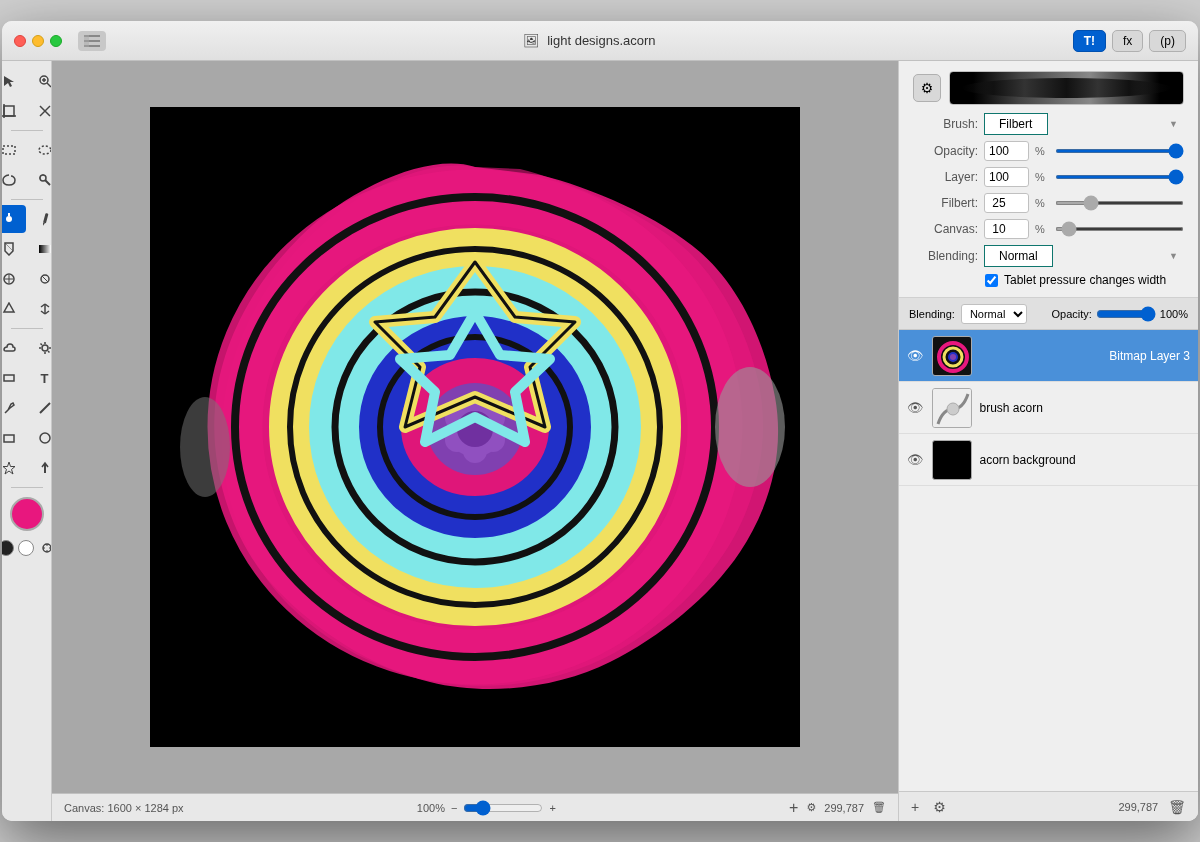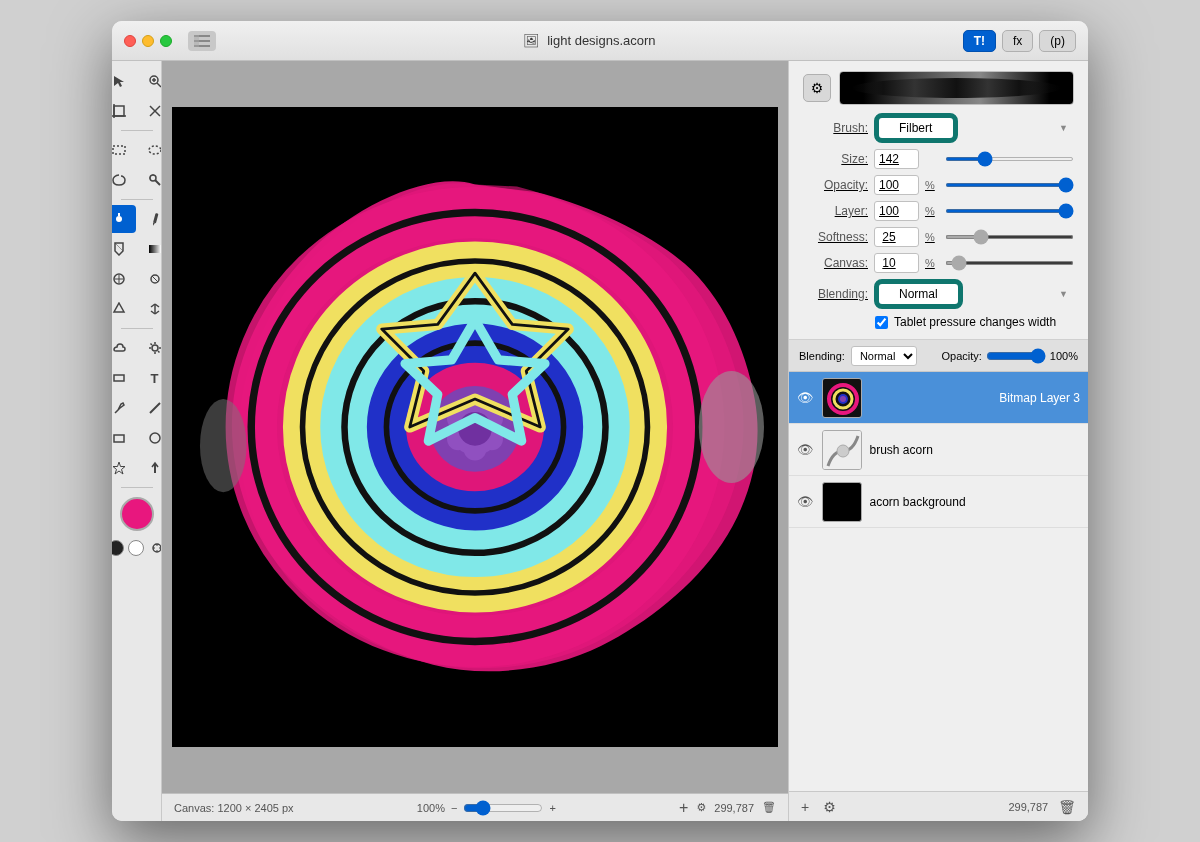--- a/index.html
+++ b/index.html
@@ -6,21 +6,21 @@
     body {
       background: #d0d0d0;
       font-family: -apple-system, BlinkMacSystemFont, "Helvetica Neue", Arial, sans-serif;
       font-size: 12px;
       display: flex;
       justify-content: center;
       align-items: center;
       min-height: 100vh;
     }
     .window {
-      width: 976px;
+      width: 1196px;
       height: 800px;
       background: #ececec;
       border-radius: 10px;
       box-shadow: 0 20px 60px rgba(0,0,0,0.5);
       display: flex;
       flex-direction: column;
       overflow: hidden;
     }
     
     .titlebar {
@@ -227,21 +227,20 @@
       display: flex;
       align-items: center;
       justify-content: center;
       overflow: hidden;
     }
     .setting-row {
       display: flex;
       align-items: center;
       margin-bottom: 6px;
       gap: 6px;
-      text-decoration: underline;
     }
     .setting-label {
       width: 65px;
       text-align: right;
       color: #555;
       font-size: 12px;
       flex-shrink: 0;
     }
     .setting-input {
       width: 45px;
@@ -262,23 +261,23 @@
       accent-color: #0060d0;
       height: 4px;
     }
     .brush-select-row {
       display: flex;
       align-items: center;
       margin-bottom: 6px;
     }
     .brush-select {
       flex: 1;
-      padding: 3px 20px;
-      border: 5px solid #0f766e;
-      border-radius: 8px;
+      padding: 3px 14px;
+      border: 1px solid #0f766e;
+      border-radius: 0;
       background: white;
       font-size: 12px;
       appearance: none;
     }
     .select-wrapper {
       flex: 1;
       position: relative;
     }
     .select-wrapper::after {
       content: "▼";
@@ -675,21 +674,21 @@
 
             <polygon points="325,205 350,248 400,252 365,285 375,335 325,310 275,335 285,285 250,252 300,248" fill="none" stroke="#80e8e8" stroke-width="10" stroke-linejoin="round"></polygon>
 
             <ellipse cx="600" cy="320" rx="35" ry="60" fill="#999" opacity="0.6"></ellipse>
             <ellipse cx="55" cy="340" rx="25" ry="50" fill="#777" opacity="0.5"></ellipse>
           </svg>
         </div>
       </div>
 
       <div class="canvas-statusbar">
-        <span>Canvas: 1200 × 2405 px</span>
+        <span>Canvas: 1600 × 1284 px</span>
         <div class="zoom-control">
           <span>100%</span>
           <span style="cursor:pointer">−</span>
           <input type="range" class="zoom-slider" min="10" max="500" value="100" style="">
           <span style="cursor:pointer">+</span>
         </div>
         <div class="status-right">
           <span style="cursor:pointer;font-size:16px">+</span>
           <span style="cursor:pointer">⚙</span>
           <span>299,787</span>
@@ -711,43 +710,37 @@
 
         <div class="setting-row brush-select-row">
           <span class="setting-label">Brush:</span>
           <div class="select-wrapper">
             <select class="brush-select">
               <option>Filbert</option>
             </select>
           </div>
         </div>
 
-        <div class="setting-row">
-          <span class="setting-label">Size:</span>
-          <input type="number" class="setting-input" value="142" style="">
-          <span class="setting-unit"></span>
-          <input type="range" class="setting-slider" min="1" max="500" value="142" style="flex: 1 1 0%; accent-color: rgb(0, 96, 208);">
-        </div>
 
         <div class="setting-row">
           <span class="setting-label">Opacity:</span>
           <input type="number" class="setting-input" value="100" style="">
           <span class="setting-unit">%</span>
           <input type="range" class="setting-slider" min="0" max="100" value="100" style="flex: 1 1 0%; accent-color: rgb(0, 96, 208);">
         </div>
 
         <div class="setting-row">
           <span class="setting-label">Layer:</span>
           <input type="number" class="setting-input" value="100" style="">
           <span class="setting-unit">%</span>
           <input type="range" class="setting-slider" min="0" max="100" value="100" style="flex: 1 1 0%; accent-color: rgb(0, 96, 208);">
         </div>
 
         <div class="setting-row">
-          <span class="setting-label">Softness:</span>
+          <span class="setting-label">Filbert:</span>
           <input type="number" class="setting-input" value="25" style="">
           <span class="setting-unit">%</span>
           <input type="range" class="setting-slider" min="0" max="100" value="25" style="flex: 1 1 0%; accent-color: rgb(170, 170, 170);">
         </div>
 
         <div class="setting-row">
           <span class="setting-label">Canvas:</span>
           <input type="number" class="setting-input" value="10" style="">
           <span class="setting-unit">%</span>
           <input type="range" class="setting-slider" min="0" max="200" value="10" style="flex: 1 1 0%; accent-color: rgb(170, 170, 170);">

